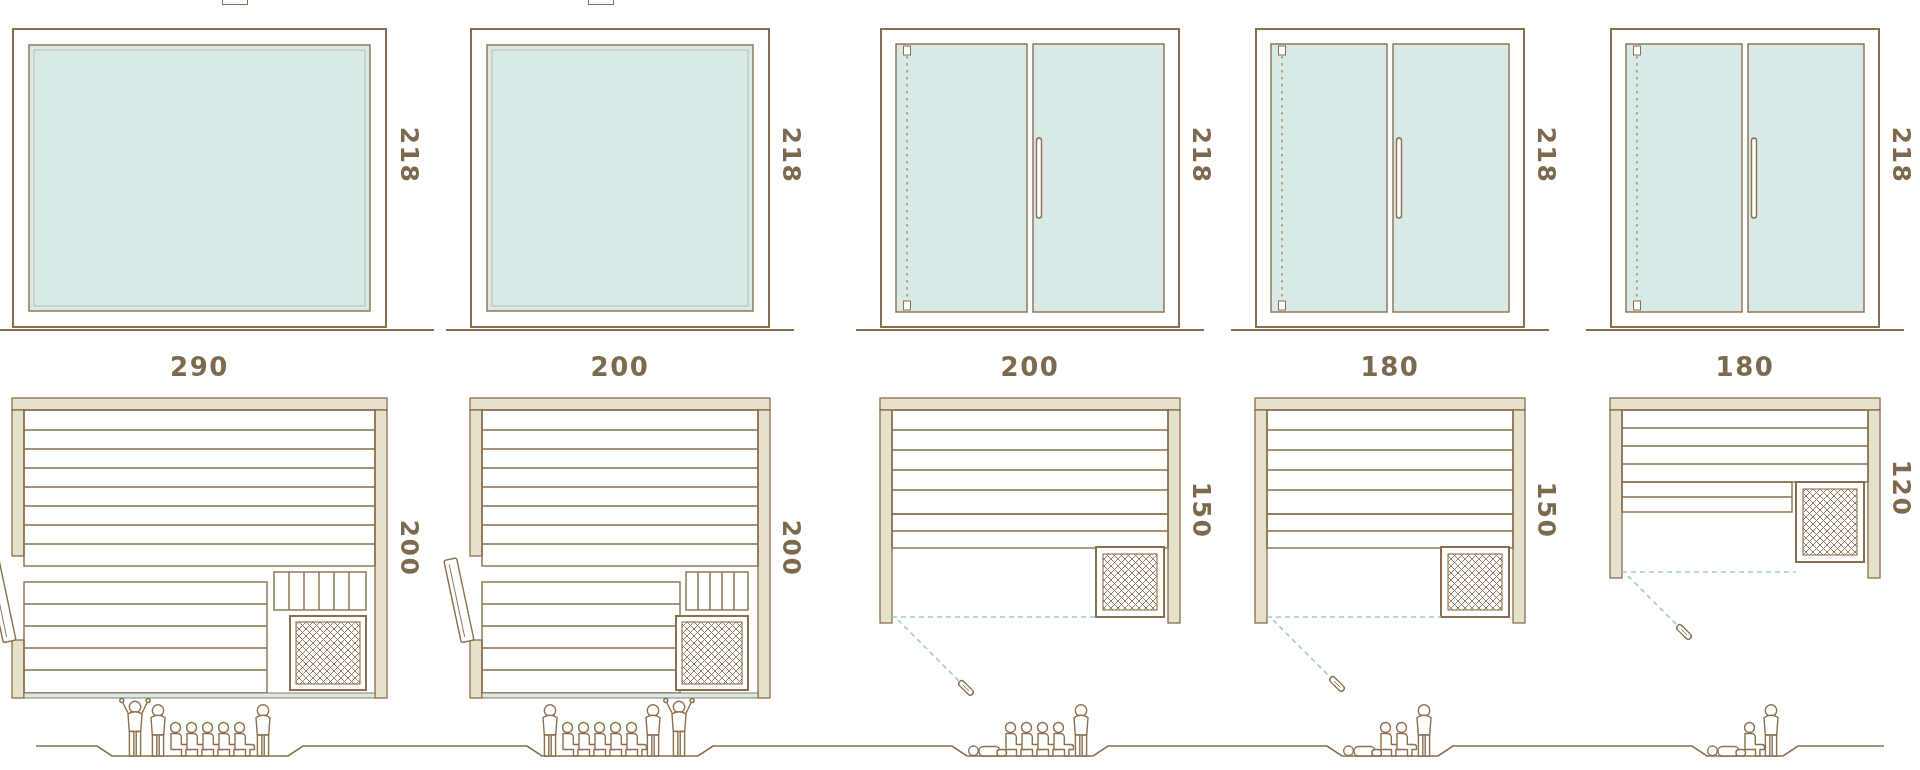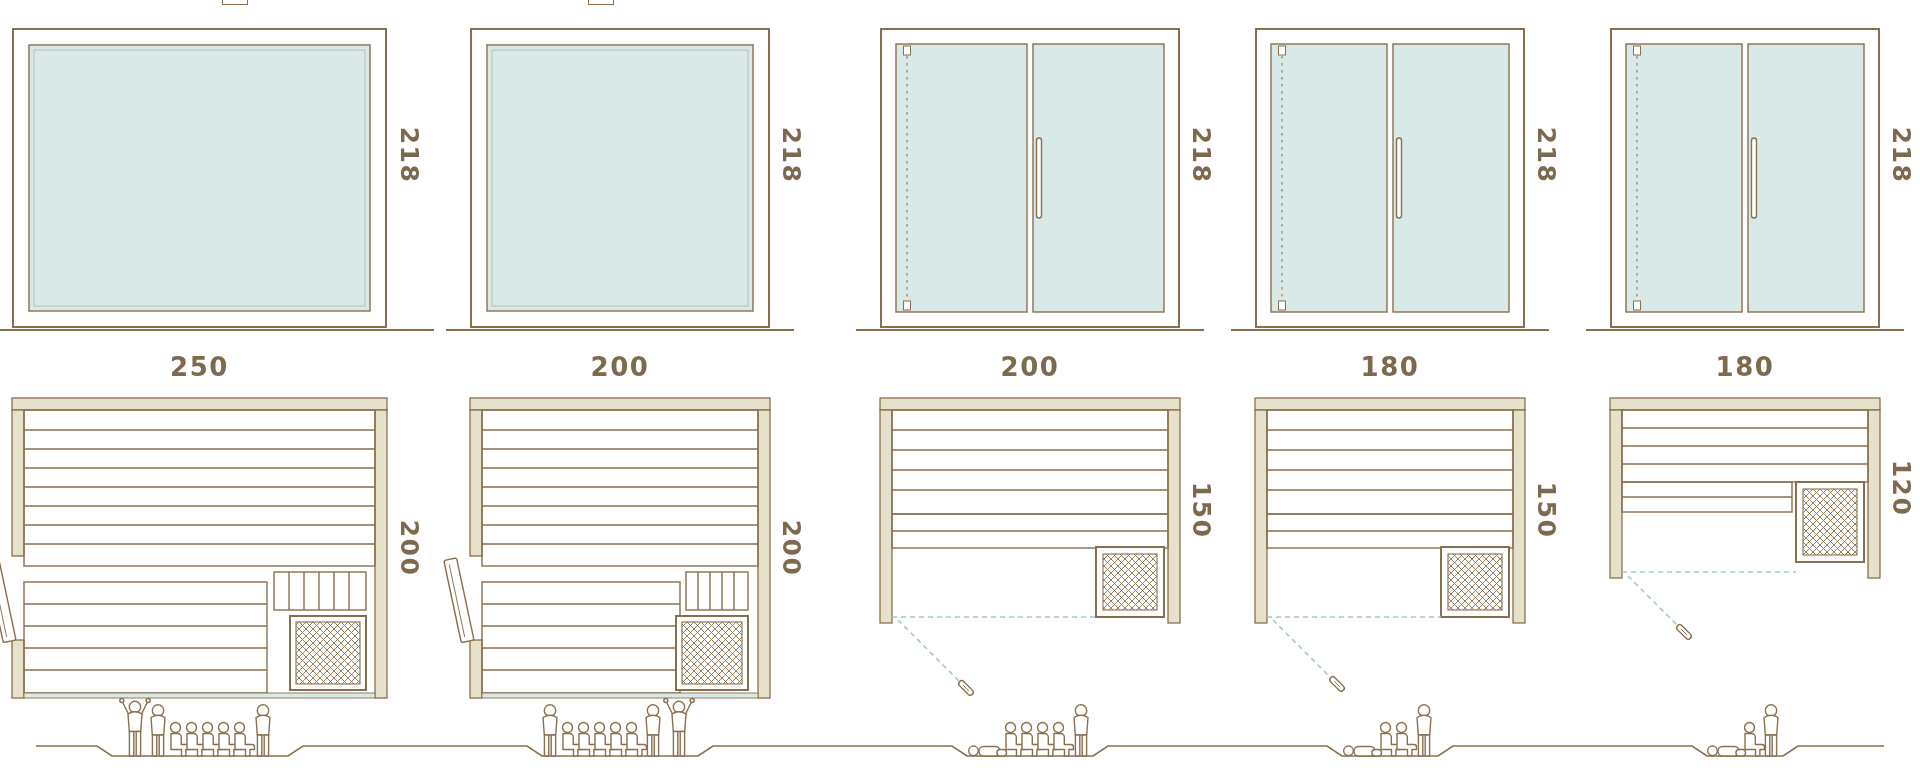--- a/index.html
+++ b/index.html
@@ -68,21 +68,21 @@
   <div class="cropmark" style="left:588px"></div>
 
   <section>
     <svg class="draw" style="left:12px;top:28px" width="375" height="302" viewBox="0 0 375 302">
       <rect class="lnf2" x="1" y="1" width="373" height="298"></rect>
       <rect class="glassr" x="17" y="17" width="341" height="266"></rect>
       <rect class="faint" x="22" y="22" width="331" height="256"></rect>
     </svg>
     <div class="floorline" style="left:0;width:434px"></div>
     <div class="dim v" style="left:409px;top:155px">218</div>
-    <div class="wlabel" style="left:12px;width:375px">250</div>
+    <div class="wlabel" style="left:12px;width:375px">290</div>
 
     <svg class="draw" style="left:-34px;top:398px" width="421" height="316" viewBox="-46 0 421 316">
       <g>
         <rect class="wallr" x="0" y="0" width="375" height="12"></rect>
         <rect class="wallr" x="363" y="12" width="12" height="288"></rect>
         <rect class="wallr" x="0" y="12" width="12" height="146"></rect>
         <rect class="wallr" x="0" y="242" width="12" height="58"></rect>
       </g>
       <g>
         <rect class="ln" x="12" y="12" width="351" height="156"></rect>

